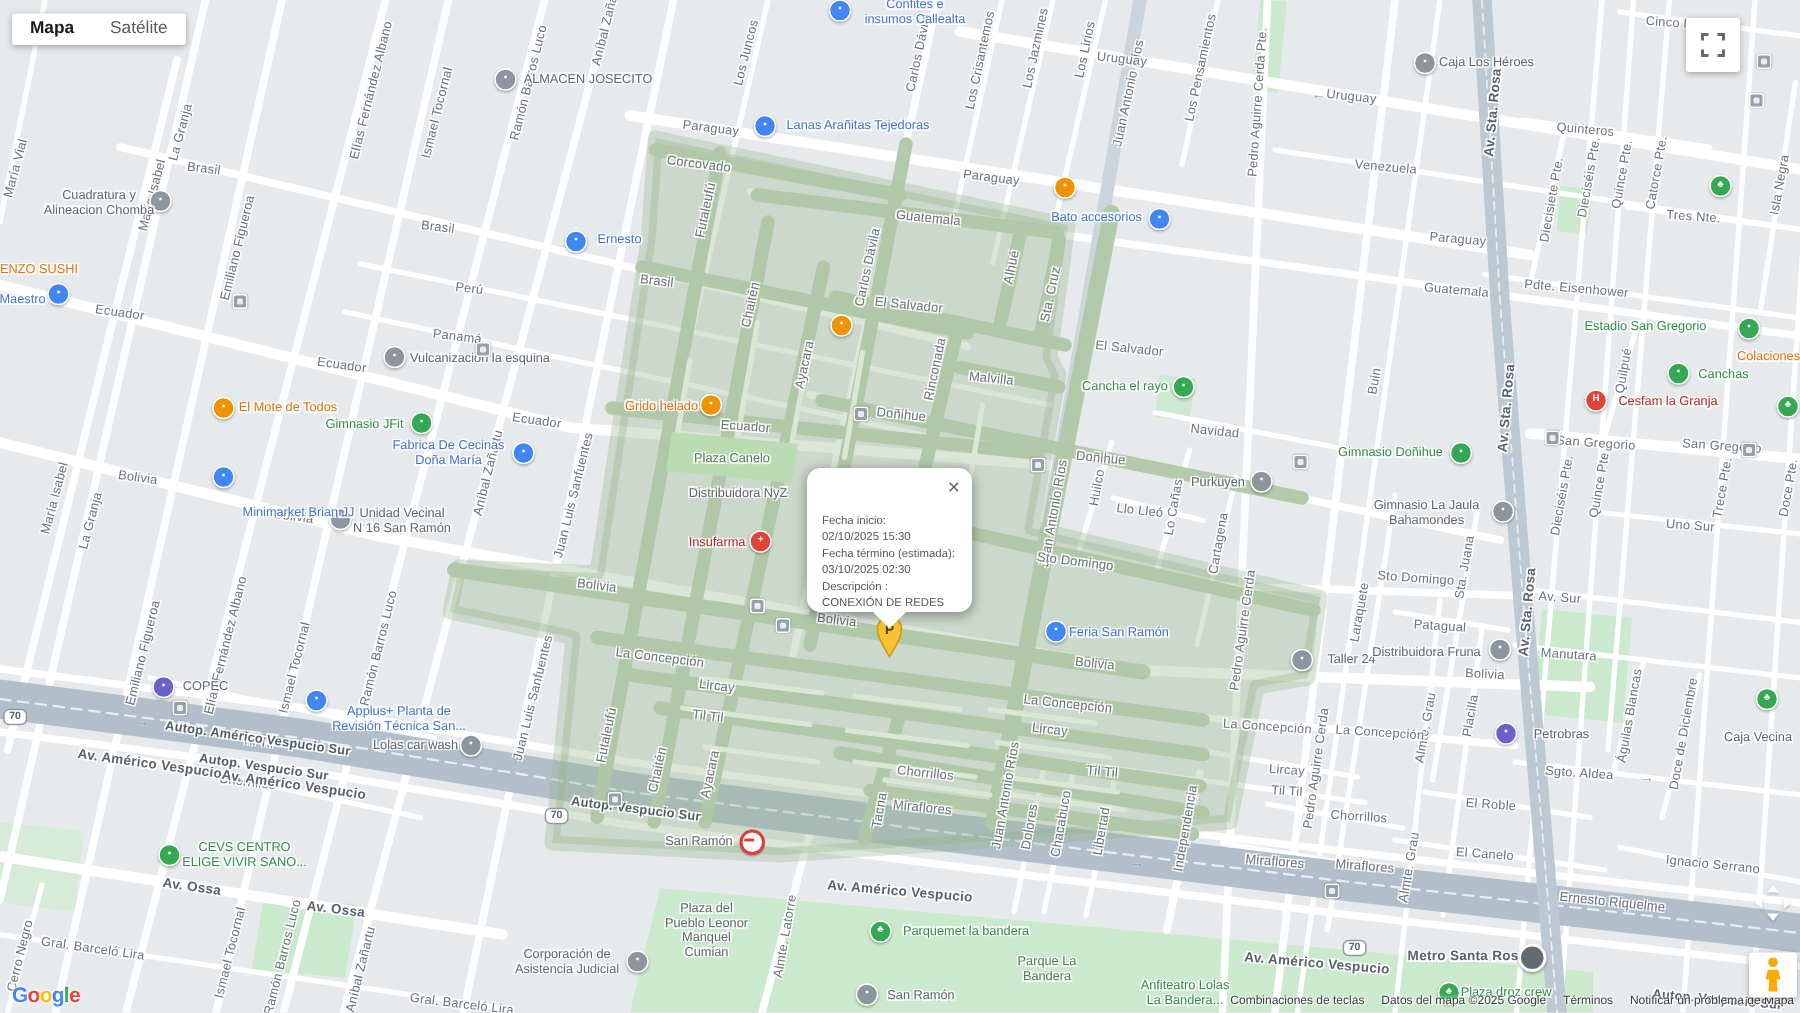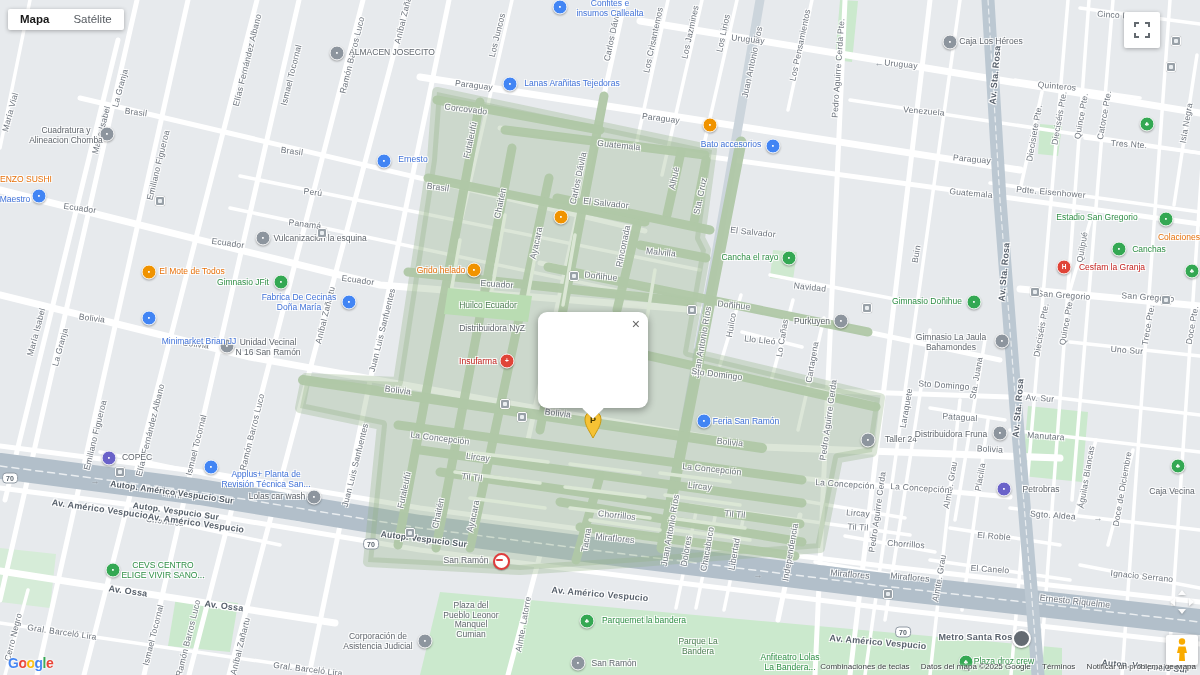--- a/index.html
+++ b/index.html
@@ -399,21 +399,21 @@
 ELIGE VIVIR SANO...</div>
       <div class="poi-ic" style="left: 587px; top: 621px; background: rgb(52, 168, 83);">♣</div>
       <div class="poi-lb" style="left: 644px; top: 621px; color: rgb(47, 143, 70);">Parquemet la bandera</div>
       <div class="poi-ic" style="left: 966px; top: 662px; background: rgb(52, 168, 83);">♣</div>
       <div class="poi-lb" style="left: 1004px; top: 662px; color: rgb(47, 143, 70);">Plaza droz crew</div>
       <div class="poi-lb" style="left: 790px; top: 662px; color: rgb(47, 143, 70);">Anfiteatro Lolas
 La Bandera...</div>
       <div class="poi-ic" style="left: 1147px; top: 124px; background: rgb(52, 168, 83);">♣</div>
       <div class="poi-ic" style="left: 1192px; top: 271px; background: rgb(52, 168, 83);">♣</div>
       <div class="poi-ic" style="left: 1178px; top: 466px; background: rgb(52, 168, 83);">♣</div>
-      <div class="poi-lb" style="left: 488px; top: 306px; color: rgb(78, 126, 84);">Huilco Ecuador</div>
+      <div class="poi-lb" style="left: 488px; top: 306px; color: rgb(78, 126, 84);">Plaza Canelo</div>
       <div class="poi-lb" style="left: 698px; top: 646px; color: rgb(78, 126, 84);">Parque La
 Bandera</div>
       <div class="poi-ic" style="left: 560px; top: 7px; background: rgb(66, 133, 244);">▪</div>
       <div class="poi-lb" style="left: 610px; top: 8px; color: rgb(64, 114, 217);">Confites e
 insumos Callealta</div>
       <div class="poi-ic" style="left: 510px; top: 84px; background: rgb(66, 133, 244);">▪</div>
       <div class="poi-lb" style="left: 572px; top: 84px; color: rgb(64, 114, 217); text-align: center;">Lanas Arañitas Tejedoras</div>
       <div class="poi-ic" style="left: 384px; top: 161px; background: rgb(66, 133, 244);">▪</div>
       <div class="poi-lb" style="left: 413px; top: 160px; color: rgb(64, 114, 217);">Ernesto</div>
       <div class="poi-ic" style="left: 773px; top: 146px; background: rgb(66, 133, 244);">▪</div>
@@ -472,20 +472,28 @@
   <div id="metro-sr"></div>
   <div id="metro-strosa"></div>
 
   <svg id="pin" width="20" height="30" viewBox="0 0 20 30">
     <path d="M10,29 C5,20 2,16 2,10 a8,8 0 1 1 16,0 c0,6 -3,10 -8,19 z" fill="#F6C234" stroke="#C99A10" stroke-width="1"></path>
     <text x="10" y="13.5" text-anchor="middle" font-size="9" font-weight="bold" fill="#4a3b00" font-family="Liberation Sans, sans-serif">P</text>
   </svg>
 
   <div id="popup">
     <div class="close">×</div>
+    <div class="body">
+      <div>Fecha inicio:</div>
+      <div>02/10/2025 15:30</div>
+      <div>Fecha término (estimada):</div>
+      <div>03/10/2025 02:30</div>
+      <div>Descripción :</div>
+      <div>CONEXIÓN DE REDES</div>
+    </div>
   </div>
 </div>
 
 <div id="maptype">
   <div class="mt sel">Mapa</div>
   <div class="mt">Satélite</div>
 </div>
 
 <div id="fs-btn">
   <svg width="16" height="16" viewBox="0 0 16 16">

